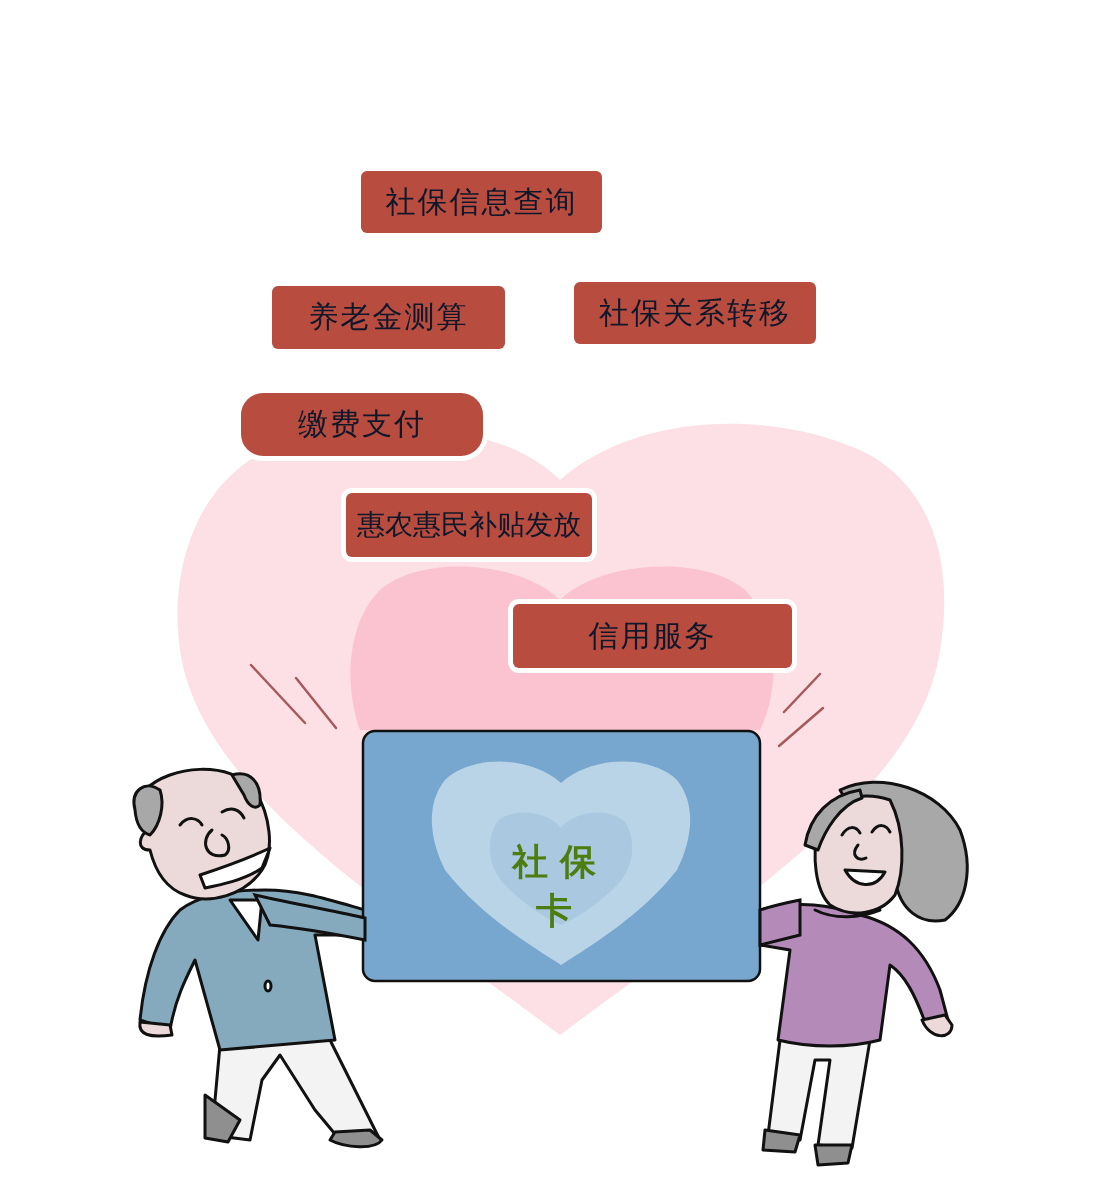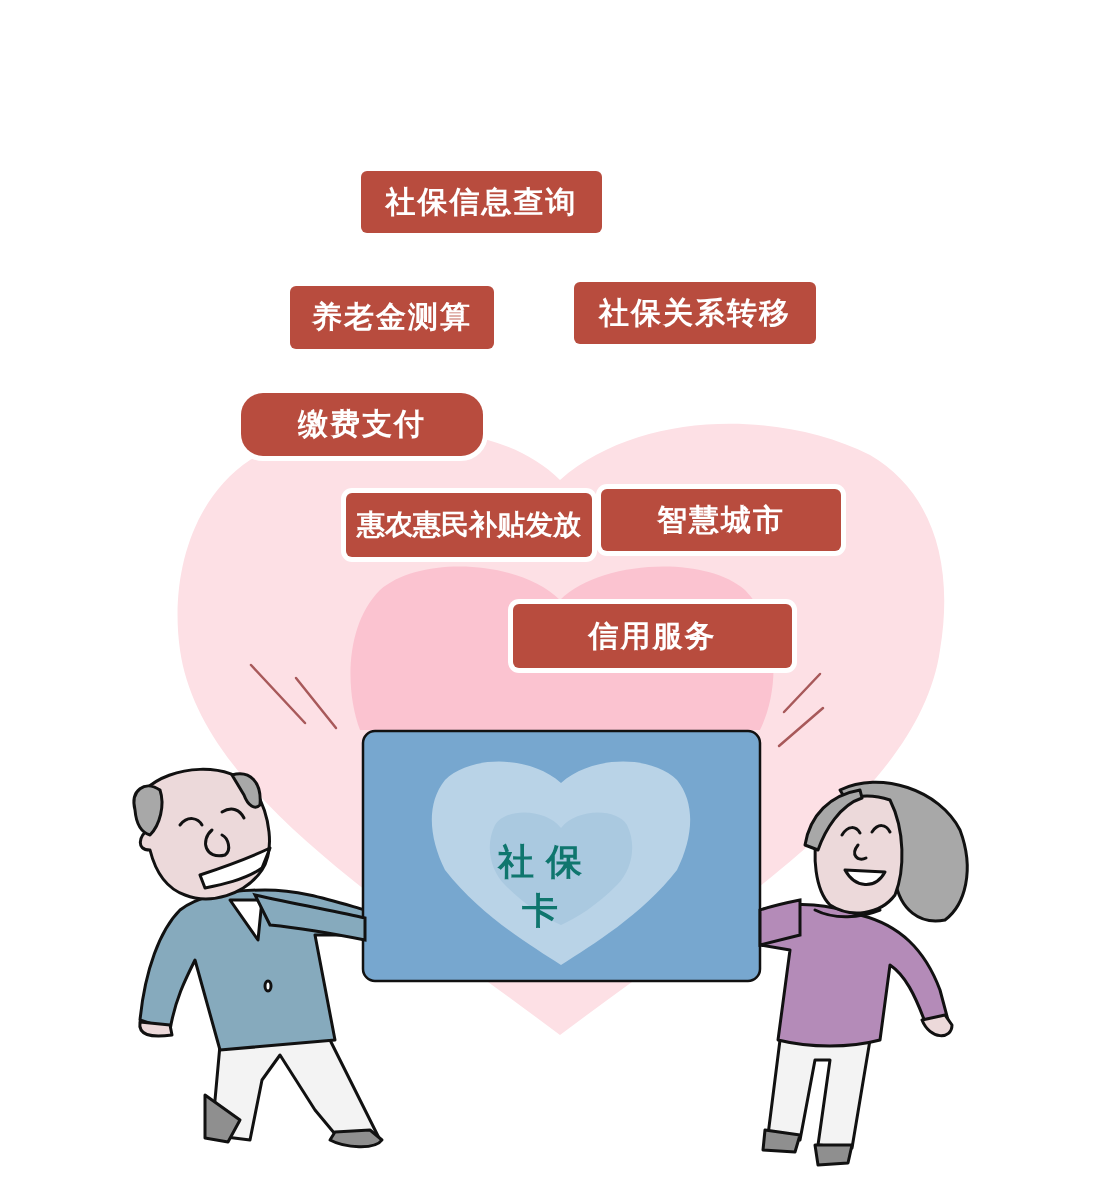--- a/index.html
+++ b/index.html
@@ -18,42 +18,42 @@
     .scene-svg {
       position: absolute;
       left: 0;
       top: 0;
       width: 1115px;
       height: 1200px;
     }
     .tag {
       position: absolute;
       background: #b84c3e;
-      color: #ffffff;
-      font-weight: bold;
+      color: #0f172a;
+      font-weight: normal;
       font-size: 30px;
       letter-spacing: 2px;
       display: flex;
       align-items: center;
       justify-content: center;
       border-radius: 6px;
       box-sizing: border-box;
       white-space: nowrap;
     }
     .tag.outlined {
       box-shadow: 0 0 0 5px #ffffff;
     }
     .card-label {
       position: absolute;
-      left: 476px;
+      left: 490px;
       top: 838px;
       width: 140px;
       font-size: 36px;
       font-weight: bold;
-      color: #0f766e;
+      color: #4d7c0f;
       letter-spacing: 12px;
       text-align: center;
       font-family: "DejaVu Sans", "Liberation Sans", sans-serif;
     }
   </style>
 </head>
 <body>
 
 <div class="canvas">
 
@@ -164,24 +164,23 @@
                C 617 808, 577 808, 561 828 Z" fill="#aac9e0"></path>
     </g>
   </svg>
 
   <div class="card-label">社保卡</div>
 
   <div class="tag" style="left:361px; top:171px; width:241px; height:62px;">社保信息查询</div>
 
   <div class="tag" style="left:574px; top:258px; width:242px; height:62px;margin-top:24px;">社保关系转移</div>
 
-  <div class="tag" style="left:290px; top:286px; width:204px; height:63px;">养老金测算</div>
+  <div class="tag" style="left:272px; top:286px; width:233px; height:63px;">养老金测算</div>
 
   <div class="tag outlined" style="left:241px; top:393px; width:242px; height:63px;border-radius:22px;">缴费支付</div>
 
 
   <div class="tag outlined" style="left:300px; top:493px; width:246px; height:64px; font-size:28px; letter-spacing:0px;margin-left:46px;">惠农惠民补贴发放</div>
 
-  <div class="tag outlined" style="left:601px; top:489px; width:240px; height:62px;">智慧城市</div>
 
   <div class="tag outlined" style="left:513px; top:604px; width:279px; height:64px;">信用服务</div>
 
 </div>
 
 </body></html>

